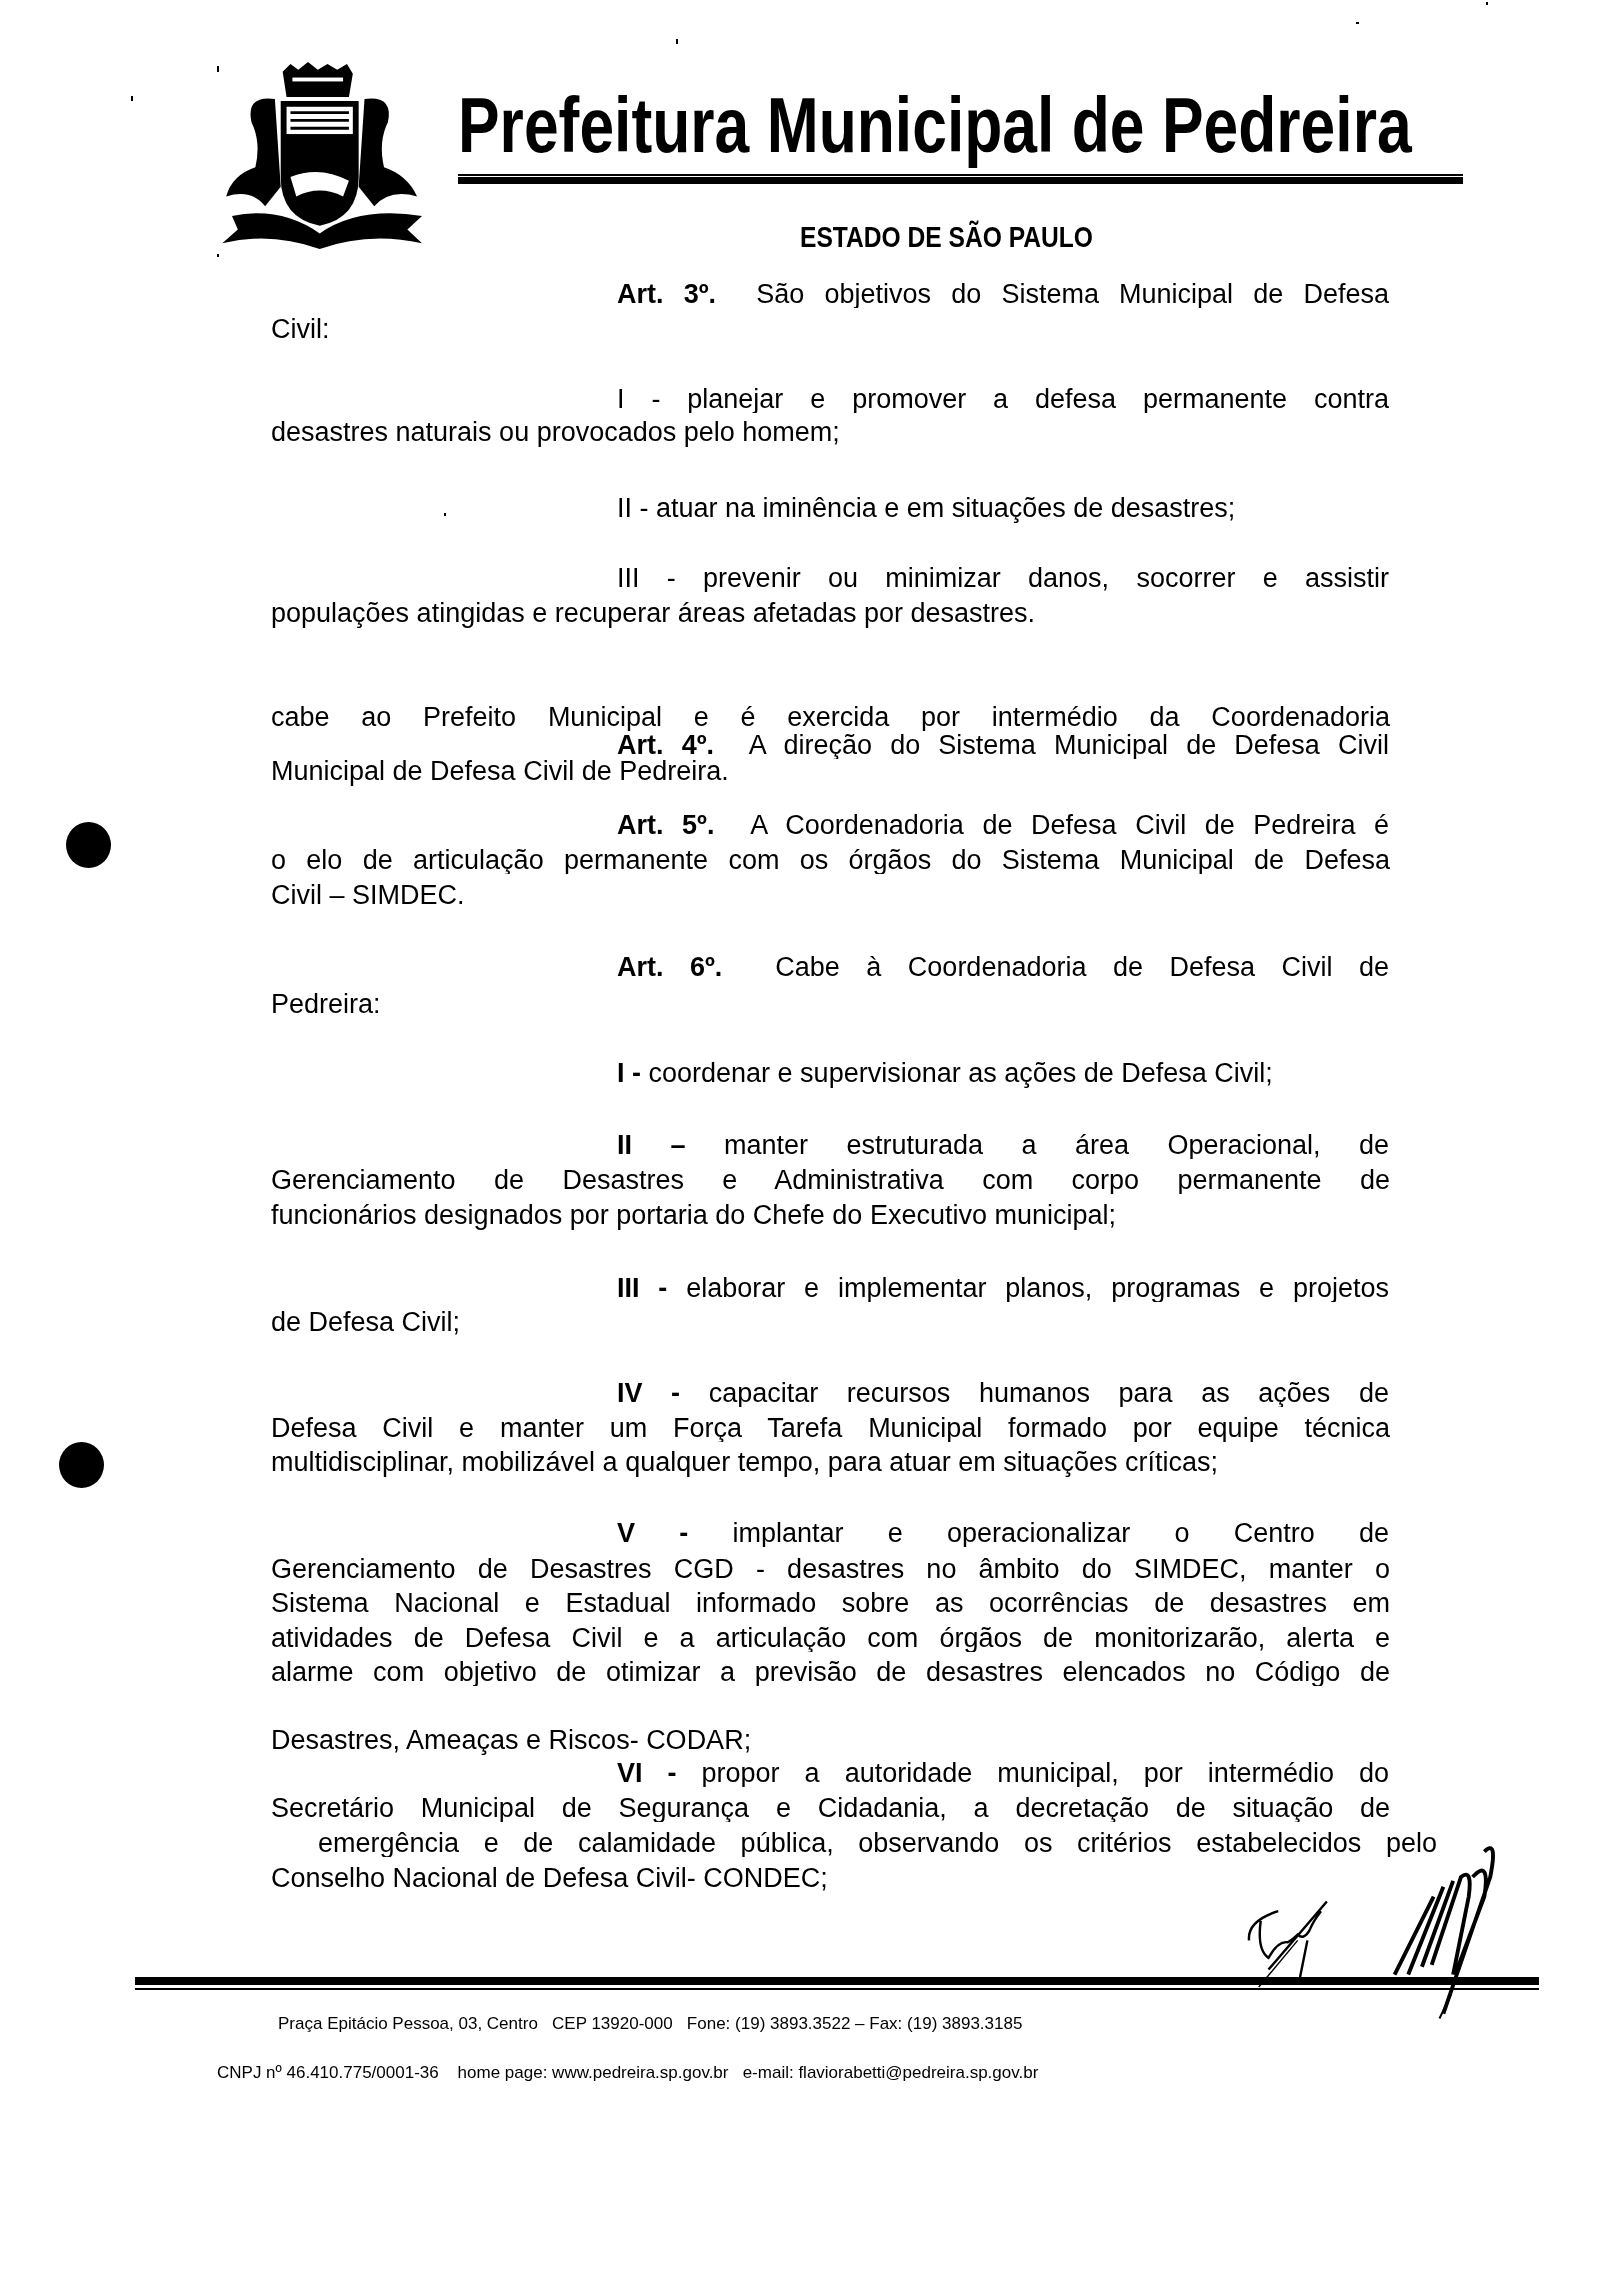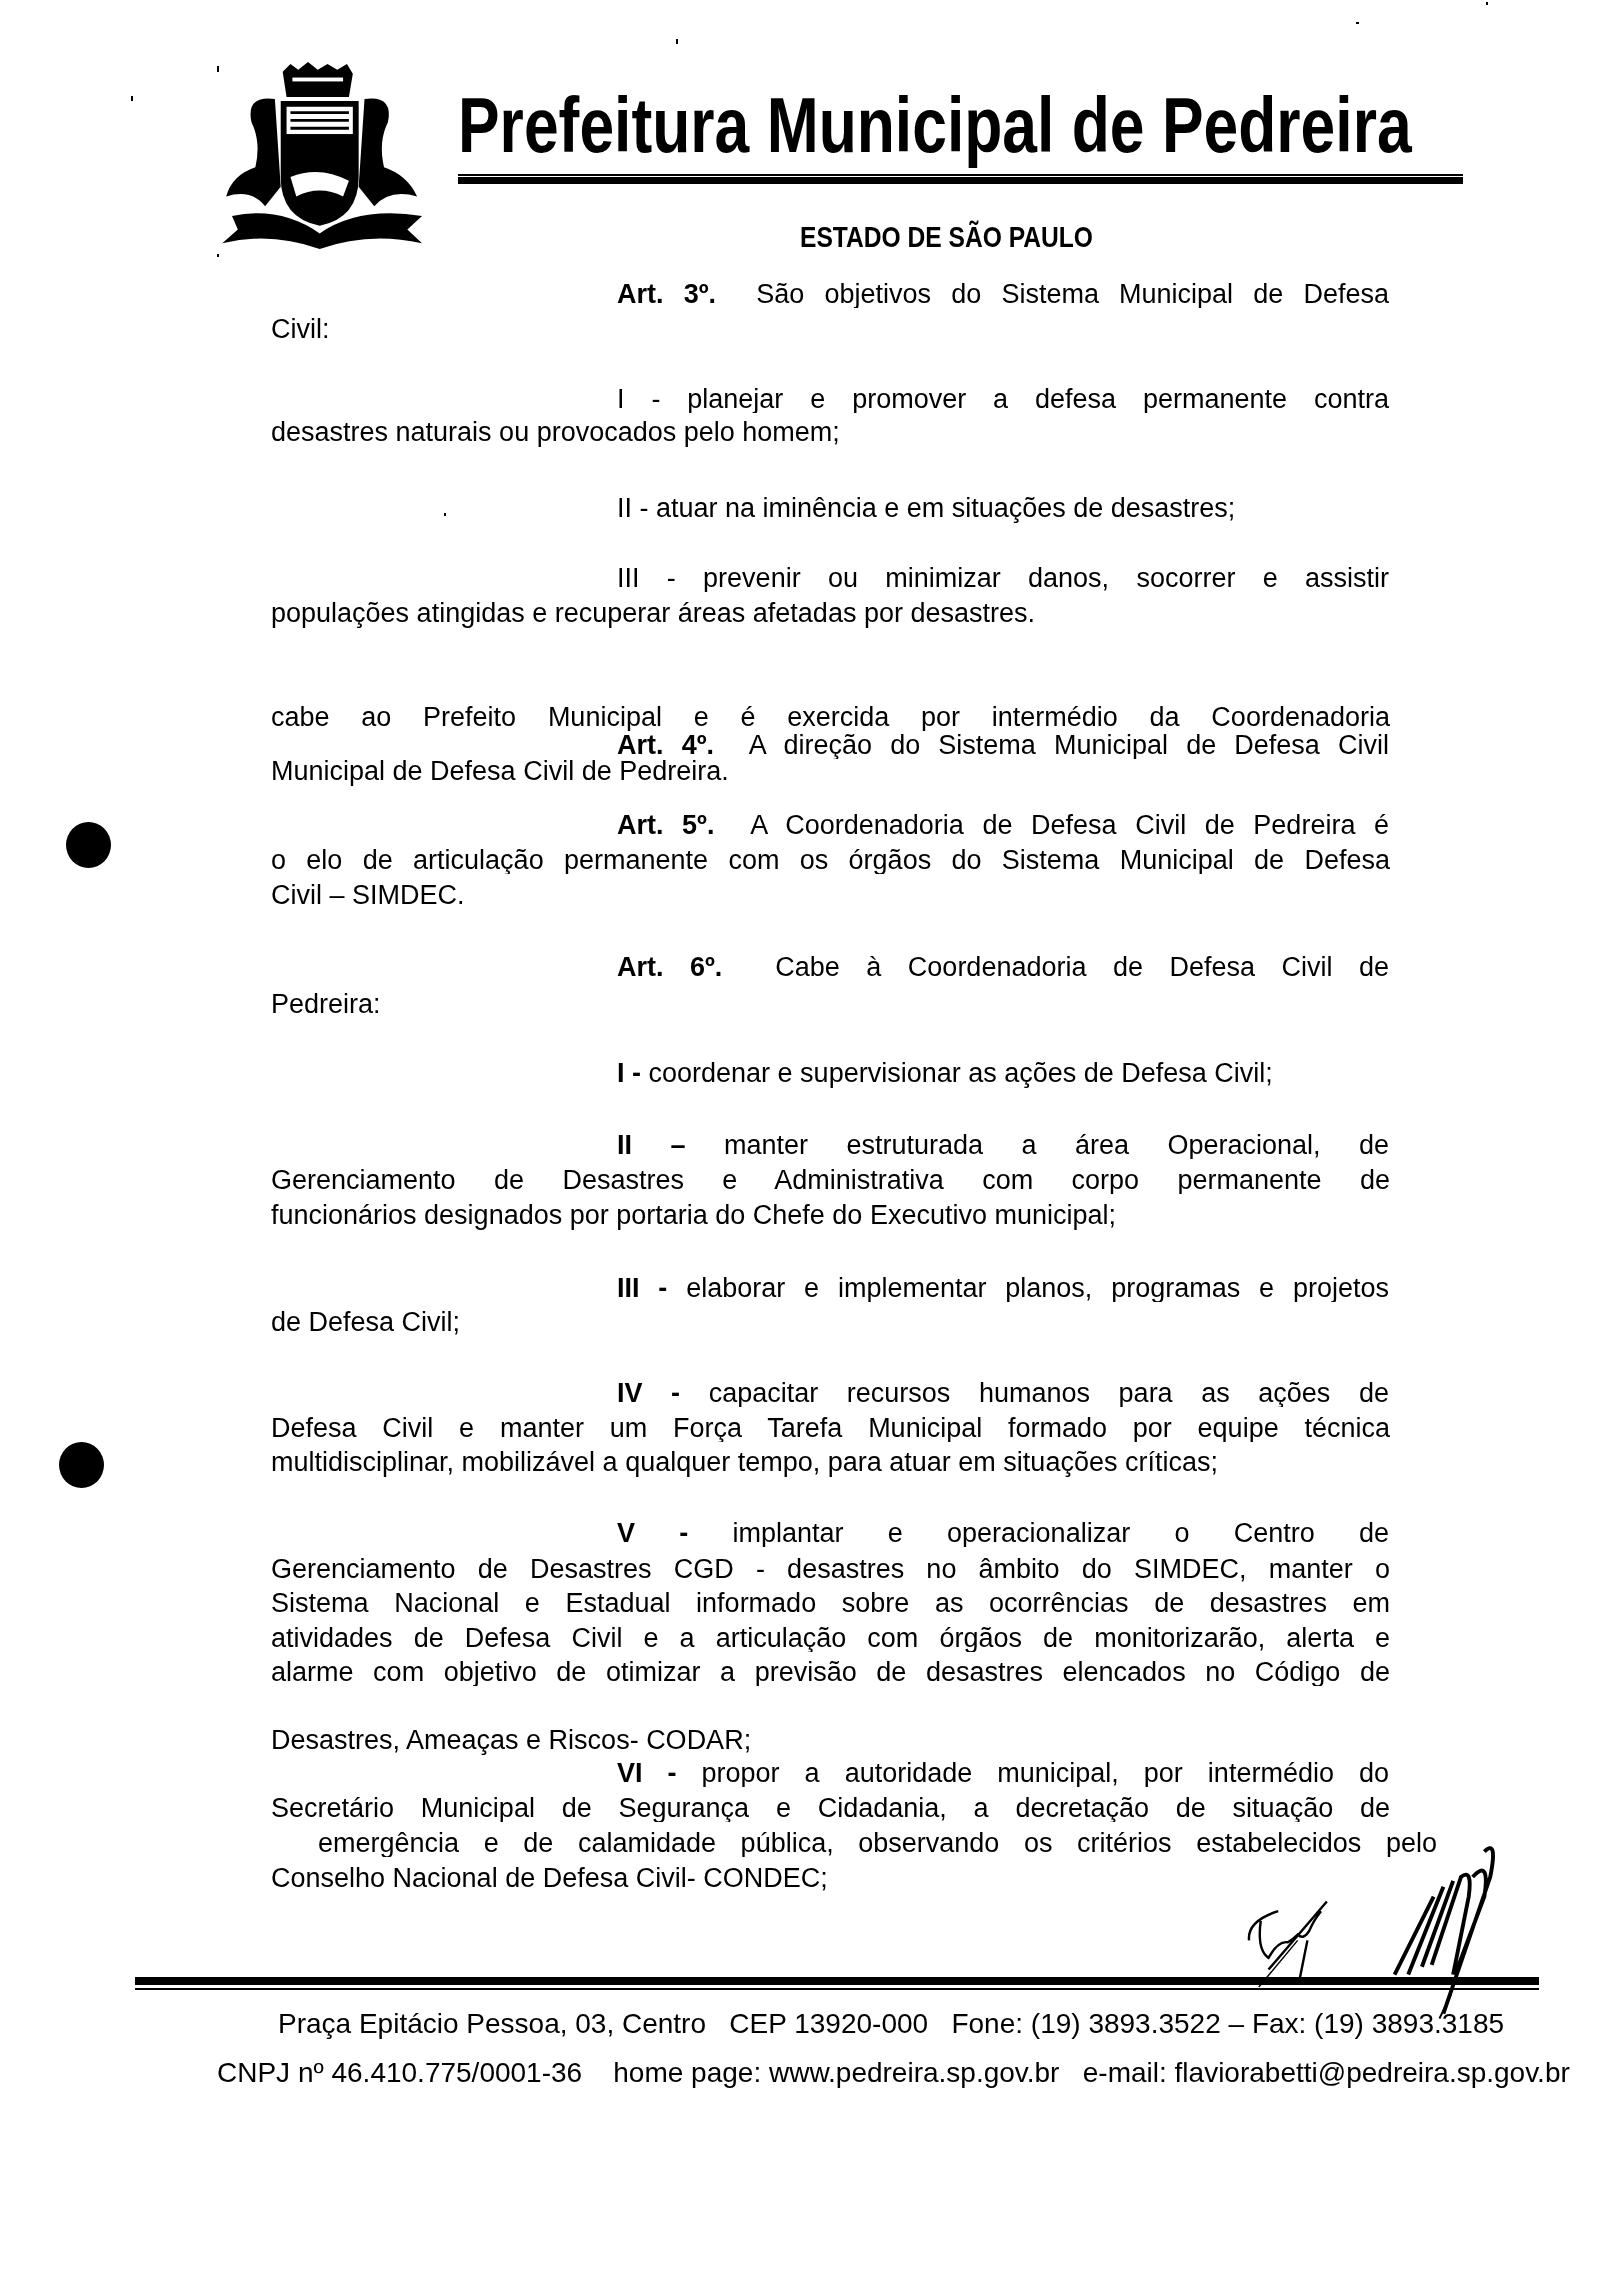--- a/index.html
+++ b/index.html
@@ -7,21 +7,21 @@
   .abs { position:absolute; }
   .logo { left:222px; top:60px; width:210px; height:190px; }
   .title { left:458px; top:86px; width:1014px; font-family:"Liberation Sans", sans-serif; font-weight:bold; font-size:78px; line-height:78px; white-space:nowrap; transform:scaleX(0.80); transform-origin:left top; letter-spacing:0px; }
   .rule-thin { background:#000; }
   .state { left:800px; top:222px; font-weight:bold; font-size:30px; line-height:30px; white-space:nowrap; transform:scaleX(0.82); transform-origin:left top; }
   .line { position:absolute; left:271px; width:1119px; font-size:27px; line-height:28px; height:28px; white-space:nowrap; }
   .line.ind { left:617px; width:772px; }
   .line.just { text-align:justify; text-align-last:justify; white-space:normal; overflow:hidden; }
   .line b { font-weight:bold; }
   .hole { position:absolute; background:#000; border-radius:50%; }
-  .foot { position:absolute; font-size:28px; line-height:23.4px; white-space:nowrap; }
+  .foot { position:absolute; font-size:17px; line-height:23.4px; white-space:nowrap; }
   .speck { position:absolute; background:#000; }
   svg { display:block; }
 </style>
 </head>
 <body>
 
 <div class="abs logo">
   <svg width="210" height="190" viewBox="0 0 215 195">
 
     <path d="M62 12 L70 4 L78 10 L88 2 L98 10 L108 4 L118 10 L128 4 L134 14 L130 38 L66 38 Z" fill="#000"></path>

